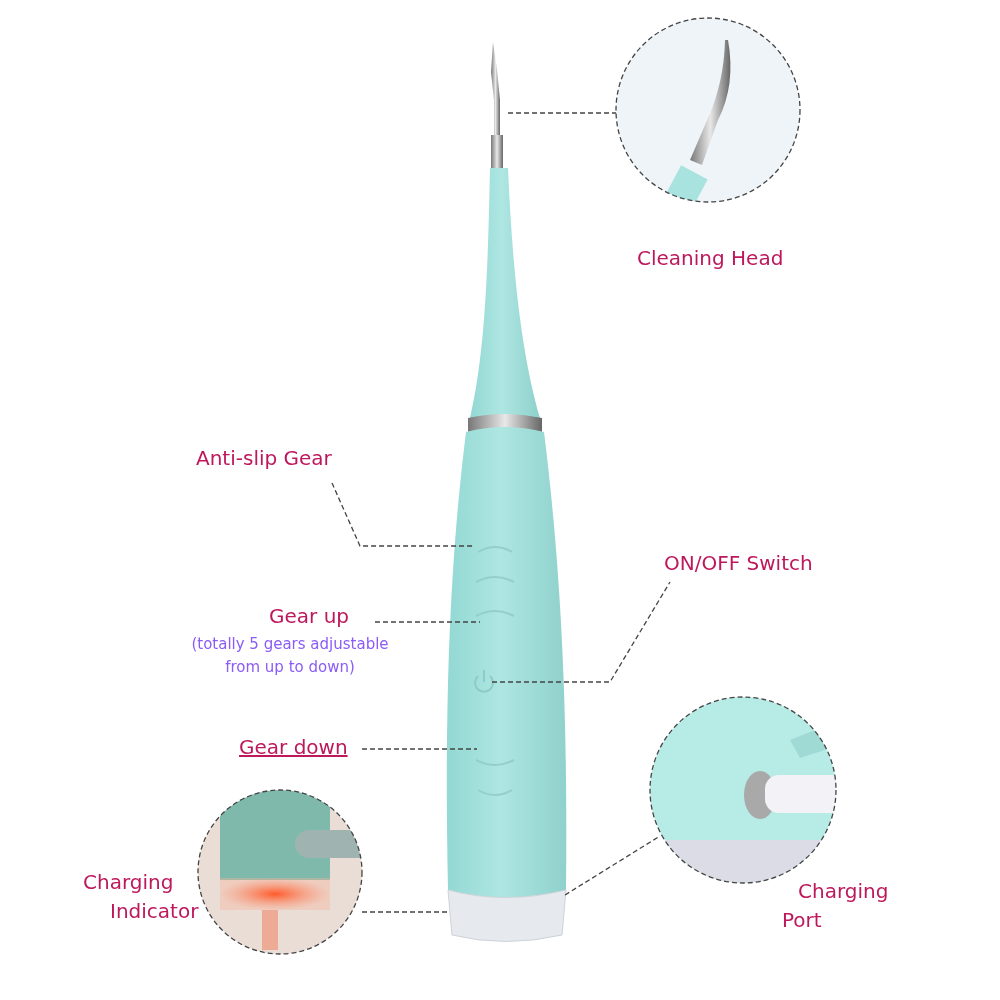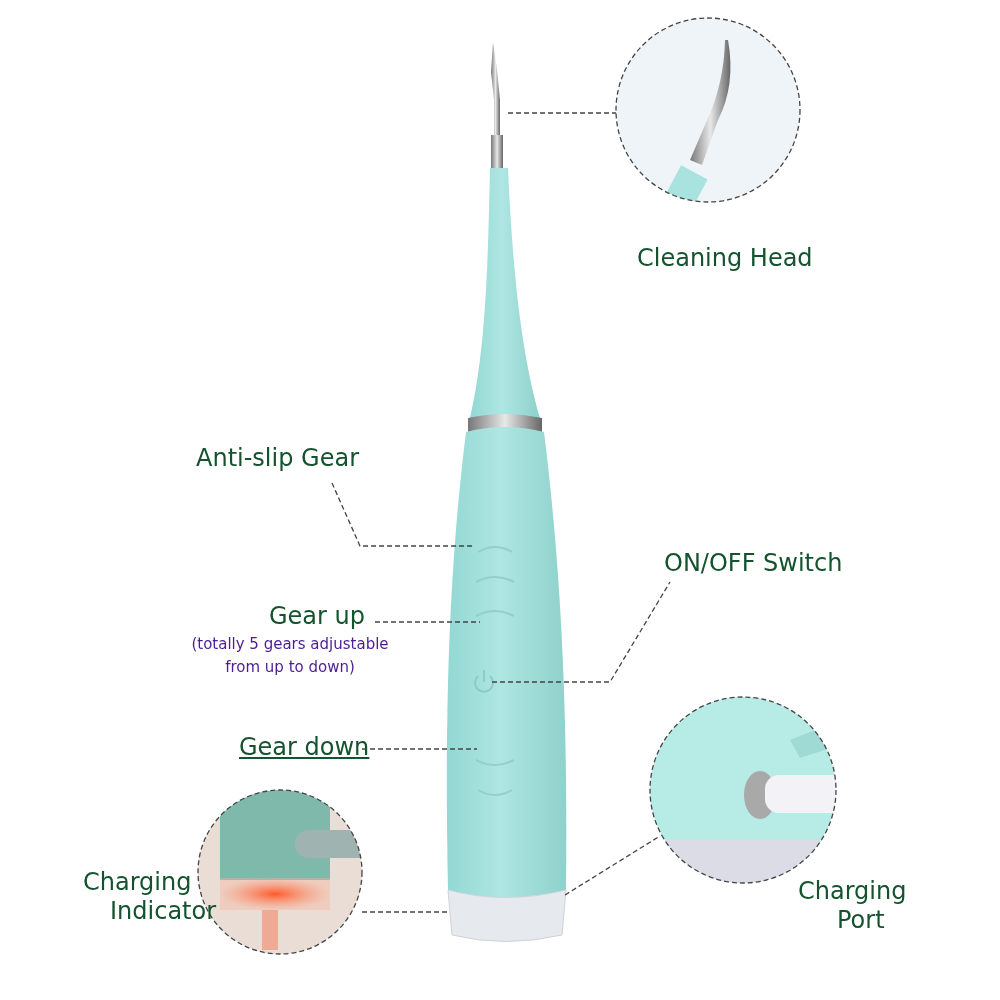--- a/index.html
+++ b/index.html
@@ -1,18 +1,18 @@
 <!DOCTYPE html>
 <html><head>
   <meta charset="utf-8">
   <style>
     html, body { margin:0; padding:0; }
     body { width:1000px; height:1000px; background:#ffffff; position:relative; overflow:hidden; font-family:"DejaVu Sans", sans-serif; color:#111; }
-    .label { position:absolute; font-size:24px; line-height:28px; color:#14532d; white-space:nowrap; }
-    .sub { position:absolute; font-size:15px; line-height:22px; color:#4c1d95; text-align:center; white-space:nowrap; }
+    .label { position:absolute; font-size:20px; line-height:28px; color:#be185d; white-space:nowrap; }
+    .sub { position:absolute; font-size:15px; line-height:22px; color:#8b5cf6; text-align:center; white-space:nowrap; }
     svg.overlay { position:absolute; left:0; top:0; }
     .dash { stroke:#444; stroke-width:1.3; stroke-dasharray:5 3; fill:none; }
   </style>
 </head>
 <body>
 
 <svg class="overlay" width="1000" height="1000">
   <defs>
     <linearGradient id="bodyG" x1="0" x2="1" y1="0" y2="0">
       <stop offset="0" stop-color="#93d8d3"></stop>
@@ -110,13 +110,13 @@
 <div class="label" style="left:637px;top:244px;">Cleaning Head</div>
 <div class="label" style="left:196px;top:444px;">Anti-slip Gear</div>
 <div class="label" style="left:269px;top:602px;">Gear up</div>
 <div class="sub" style="left:190px;top:633px;width:200px;">(totally 5 gears adjustable</div>
 <div class="sub" style="left:190px;top:656px;width:200px;">from up to down)</div>
 <div class="label" style="left:664px;top:549px;">ON/OFF Switch</div>
 <div class="label" style="left:239px;top:733px;text-decoration:underline;">Gear down</div>
 <div class="label" style="left:83px;top:868px;">Charging</div>
 <div class="label" style="left:83px;top:897px;margin-left:27px;">Indicator</div>
 <div class="label" style="left:798px;top:877px;">Charging</div>
-<div class="label" style="left:837px;top:906px;">Port</div>
+<div class="label" style="left:782px;top:906px;">Port</div>
 
 </body></html>

